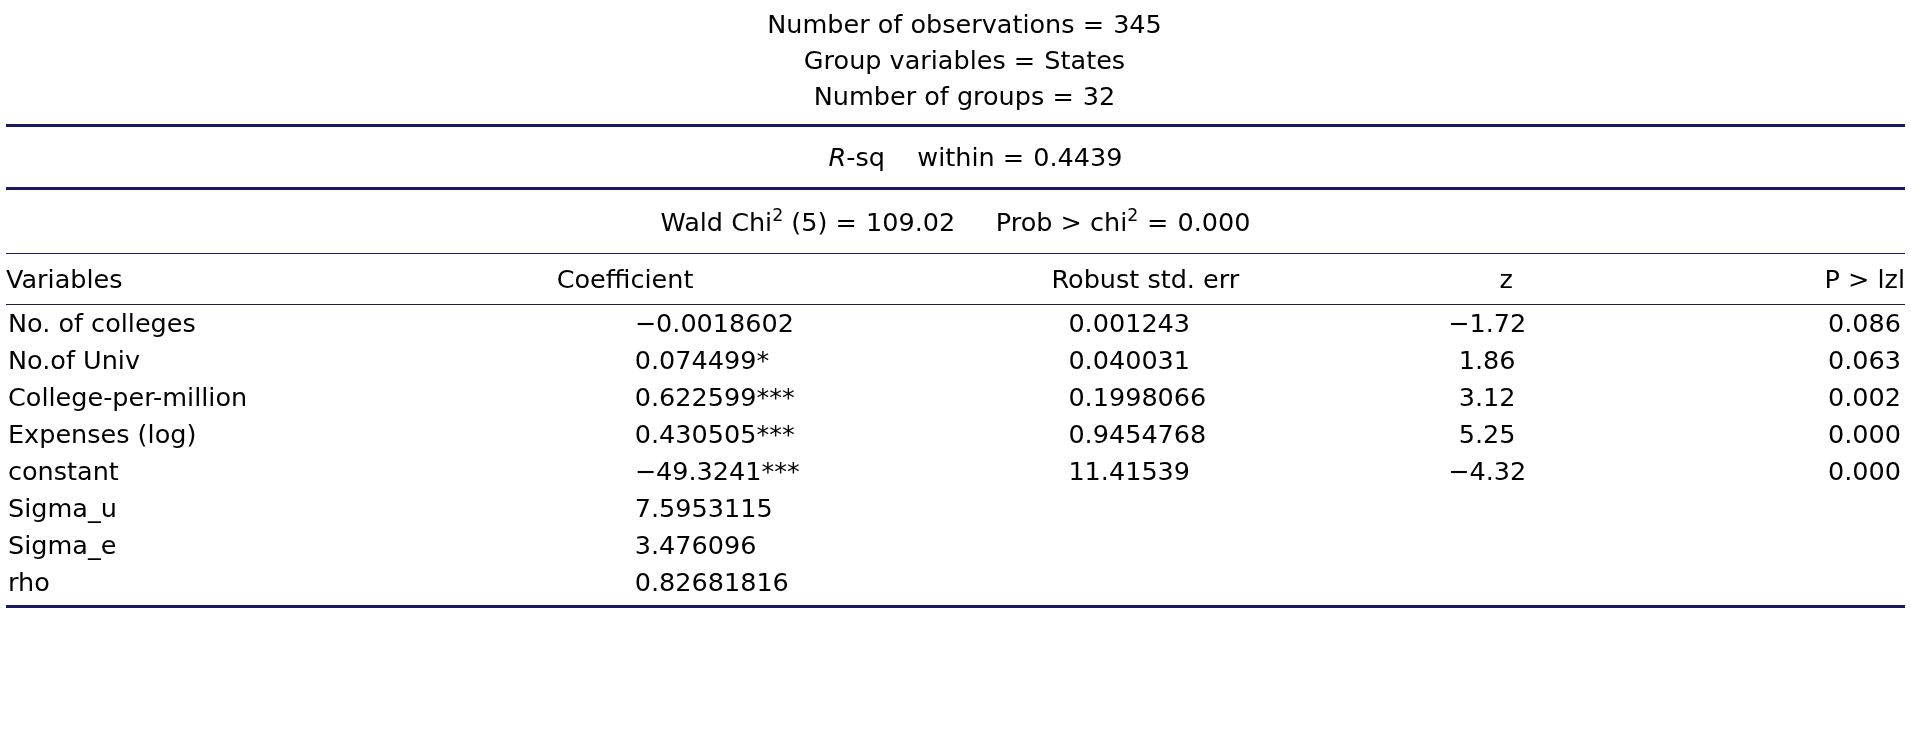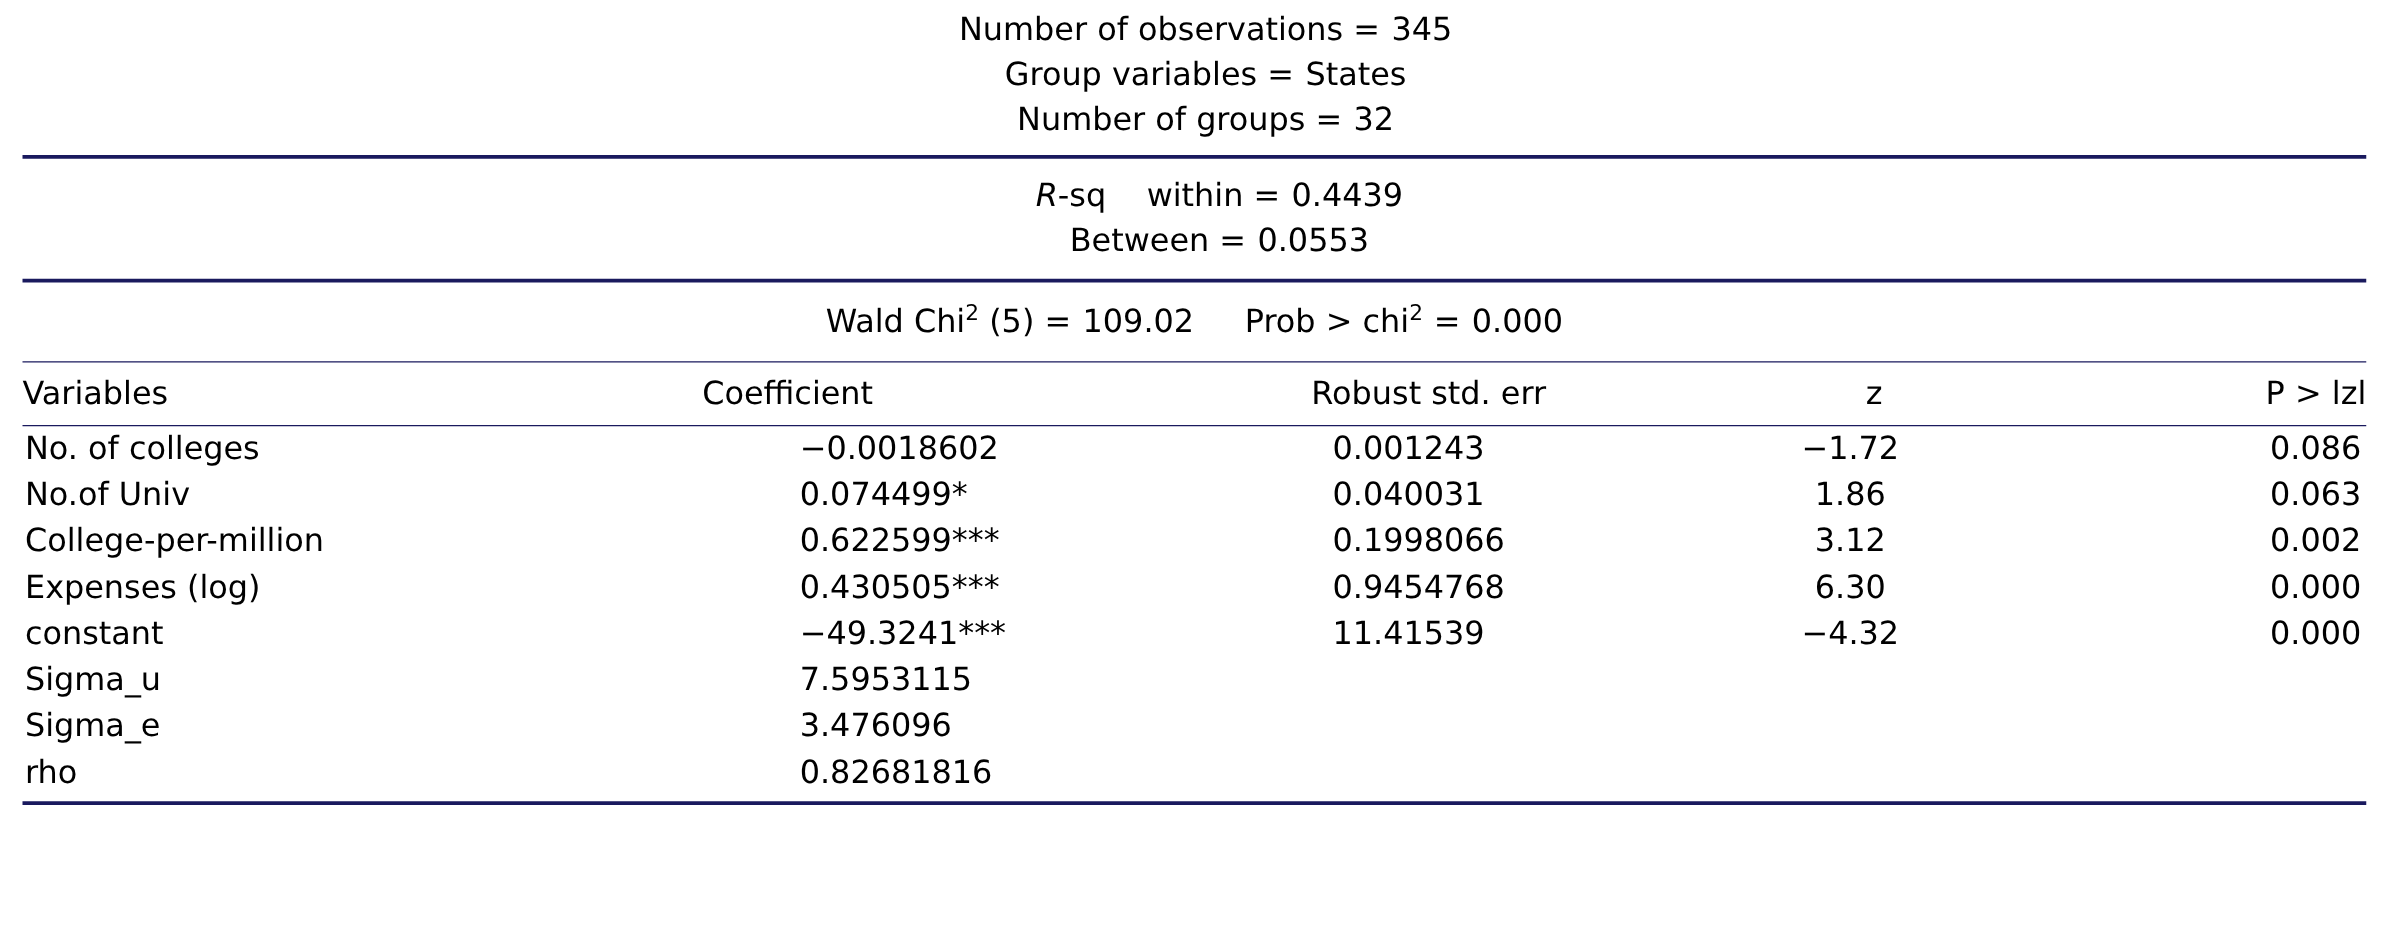--- a/index.html
+++ b/index.html
@@ -10,21 +10,21 @@
   body {
     width: 1911px;
     height: 744px;
     font-family: "DejaVu Sans", "Liberation Sans", sans-serif;
     color: #000000;
     -webkit-font-smoothing: antialiased;
   }
   .table-wrap {
     width: 1911px;
     box-sizing: border-box;
-    padding: 0 18px;
+    padding: 0 6px;
   }
   .rule-thick {
     border-top: 3px solid #1a1a5e;
     height: 0;
     margin: 0;
   }
   .rule-thin {
     border-top: 1.6px solid #1a1a5e;
     height: 0;
     margin: 0;
@@ -128,25 +128,20 @@
   </div>
 
   <div class="rule-thick"></div>
 
   <div class="block-center hdr-block2">
     <div class="line indentB">
       <span class="italic">R</span><span>-sq&nbsp;&nbsp;&nbsp; within</span>
       <span class="eq"> = </span>
       <span>0.4439</span>
     </div>
-    <div class="line indentB">
-      <span>Between</span>
-      <span class="eq"> = </span>
-      <span>0.0553</span>
-    </div>
   </div>
 
   <div class="rule-thick"></div>
 
   <div class="block-center hdr-block3">
     <div class="line">
       <span>Wald Chi</span><sup>2</sup>
       <span>(5)</span>
       <span class="eq"> = </span>
       <span>109.02</span>
@@ -191,21 +186,21 @@
         <td class="col-var">College-per-million</td>
         <td class="col-coef col-coef-cell"><span class="coef-inner">0.622599***</span></td>
         <td class="col-se"><span class="se-inner">0.1998066</span></td>
         <td class="col-z"><span class="z-inner">3.12</span></td>
         <td class="col-p"><span class="p-inner">0.002</span></td>
       </tr>
       <tr>
         <td class="col-var">Expenses (log)</td>
         <td class="col-coef col-coef-cell"><span class="coef-inner">0.430505***</span></td>
         <td class="col-se"><span class="se-inner">0.9454768</span></td>
-        <td class="col-z"><span class="z-inner">6.30</span></td>
+        <td class="col-z"><span class="z-inner">5.25</span></td>
         <td class="col-p"><span class="p-inner">0.000</span></td>
       </tr>
       <tr>
         <td class="col-var">constant</td>
         <td class="col-coef col-coef-cell"><span class="coef-inner">−49.3241***</span></td>
         <td class="col-se"><span class="se-inner">11.41539</span></td>
         <td class="col-z"><span class="z-inner">−4.32</span></td>
         <td class="col-p"><span class="p-inner">0.000</span></td>
       </tr>
       <tr>

